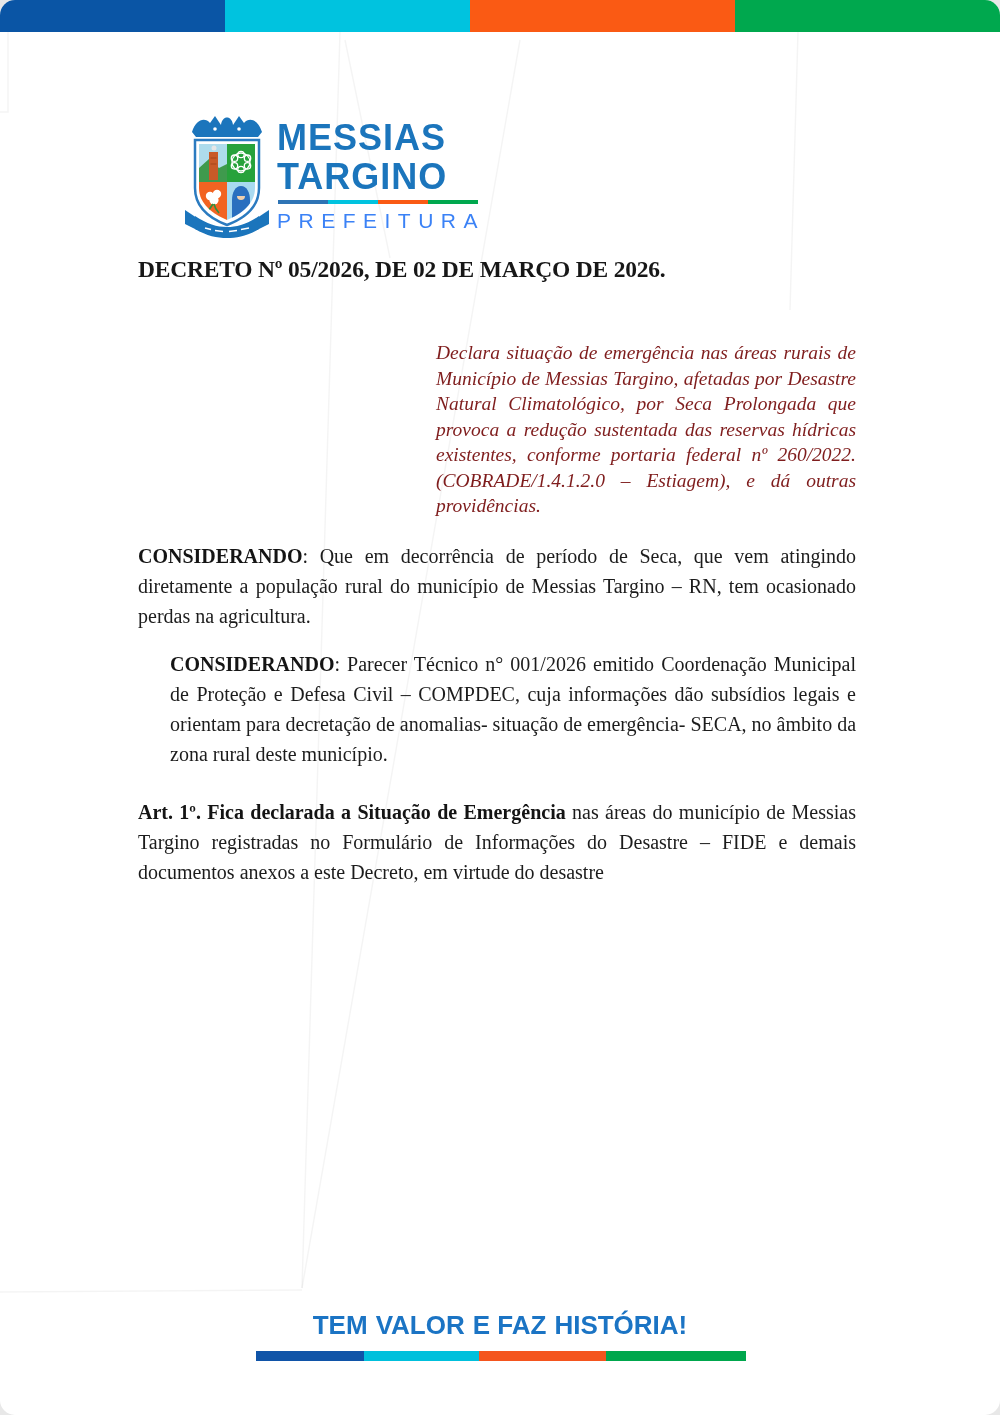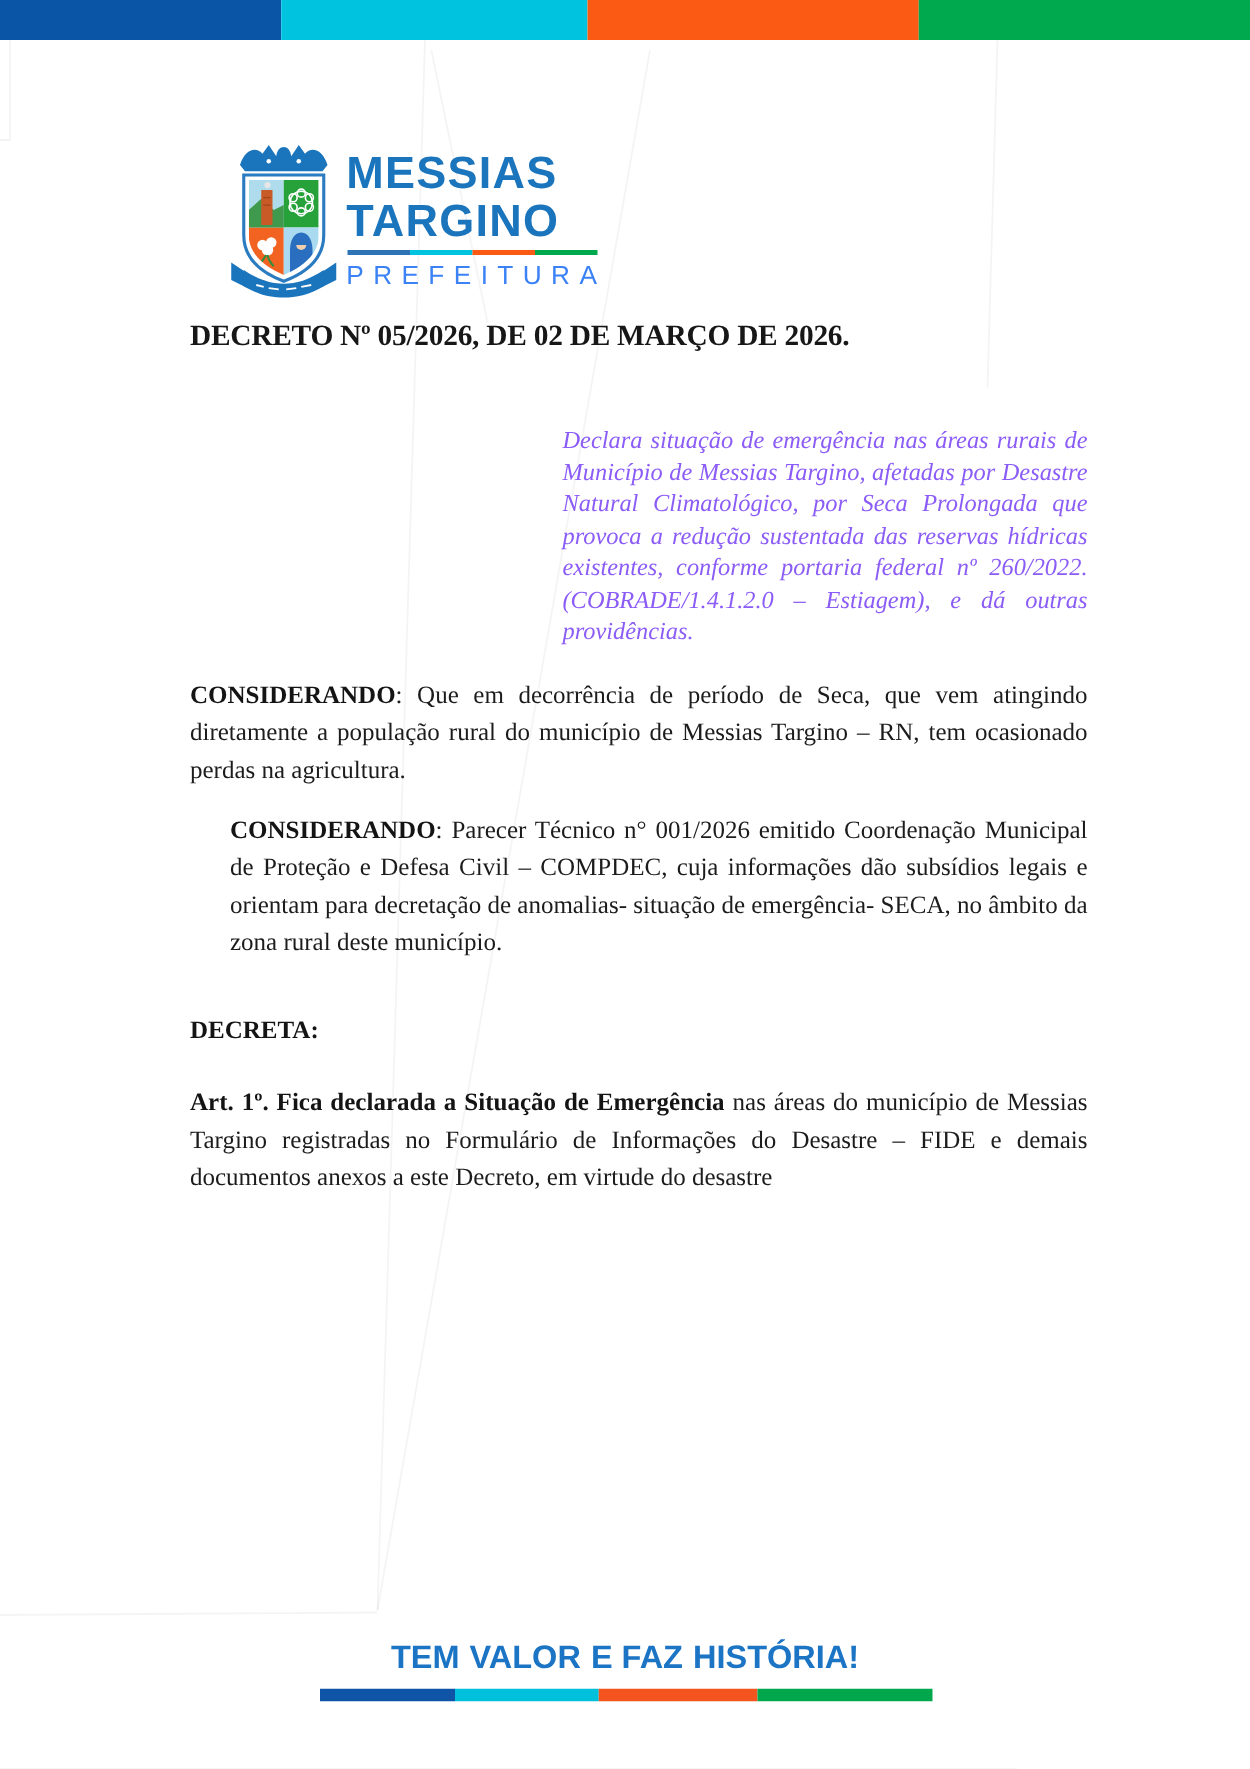--- a/index.html
+++ b/index.html
@@ -1,19 +1,19 @@
 <!DOCTYPE html>
 <html lang="pt-BR"><head>
 <meta charset="utf-8">
 <style>
   html,body{margin:0;padding:0;background:#e8e8e8;}
   .page{
     position:relative;width:1000px;height:1415px;margin:0 auto;
     background:#ffffff;overflow:hidden;
-    font-family:"Liberation Serif",serif;color:#1c1c1c;
+    font-family:"Liberation Serif",serif;color:#1c1c1c;border-radius:15px;
   }
   
   .topbar{position:absolute;top:0;left:0;width:100%;height:32px;display:flex;}
   .topbar .seg1{width:22.5%;background:#0a55a5;}
   .topbar .seg2{width:24.5%;background:#00c3df;}
   .topbar .seg3{width:26.5%;background:#fa5a14;}
   .topbar .seg4{width:26.5%;background:#00a84e;}
   
   .watermark{position:absolute;top:0;left:0;width:1000px;height:1415px;pointer-events:none;}
   
@@ -32,28 +32,28 @@
   .logo-sub{
     font-family:"Liberation Sans",sans-serif;font-weight:400;
     font-size:21px;letter-spacing:7.5px;color:#3b82f6;margin:0;white-space:nowrap;
   }
   .dept{
     position:absolute;left:565px;top:167px;
     font-family:"Liberation Sans",sans-serif;font-weight:800;
     font-size:23px;letter-spacing:0.3px;color:#1b74c6;white-space:nowrap;
   }
   
-  .content{position:absolute;left:152px;top:256px;width:718px;}
+  .content{position:absolute;left:138px;top:256px;width:718px;}
   .doc-title{
     font-size:23.5px;font-weight:700;margin:0;letter-spacing:-0.2px;color:#171717;
   }
   .summary{
     margin:57px 0 0 298px;width:420px;
     font-style:italic;font-size:19.5px;line-height:25.5px;
-    text-align:justify;color:#8b5cf6;
+    text-align:justify;color:#7f1d1d;
   }
   .para{text-align:justify;margin:0;font-size:20px;line-height:30px;color:#1c1c1c;}
   .para b{font-weight:700;color:#141414;}
   .p-prefeito{margin-top:54px;line-height:31px;}
   .p-c1{margin-top:42px;}
   .p-c2{margin-top:22px;}
   .p-c3{margin-top:22px;}
   .p-c4{margin-top:18px;margin-left:32px;}
   .p-decreta{margin-top:40px;}
   .p-art{margin-top:28px;}
@@ -166,21 +166,20 @@
 
     <p class="summary">Declara situação de emergência nas áreas rurais de Município de Messias Targino, afetadas por Desastre Natural Climatológico, por Seca Prolongada que provoca a redução sustentada das reservas hídricas existentes, conforme portaria federal nº 260/2022. (COBRADE/1.4.1.2.0 – Estiagem), e dá outras providências.</p>
 
 
 
 
     <p class="para p-c3"><b>CONSIDERANDO</b><span>: Que em decorrência de período de Seca, que vem atingindo diretamente a população rural do município de Messias Targino – RN, tem ocasionado perdas na agricultura.</span></p>
 
     <p class="para p-c4"><b>CONSIDERANDO</b><span>: Parecer Técnico n° 001/2026 emitido Coordenação Municipal de Proteção e Defesa Civil – COMPDEC, cuja informações dão subsídios legais e orientam para decretação de anomalias- situação de emergência- SECA, no âmbito da zona rural deste município.</span></p>
 
-    <p class="para p-decreta"><b>DECRETA:</b><span></span></p>
 
     <p class="para p-art"><b>Art. 1º. Fica declarada a Situação de Emergência</b><span> nas áreas do município de Messias Targino registradas no Formulário de Informações do Desastre – FIDE e demais documentos anexos a este Decreto, em virtude do desastre</span></p>
   </div>
 
   <div class="slogan">
     <span class="w-med">TEM</span>
     <span class="w-heavy">VALOR</span>
     <span class="w-med">E FAZ</span>
     <span class="w-heavy">HISTÓRIA!</span>
   </div>

